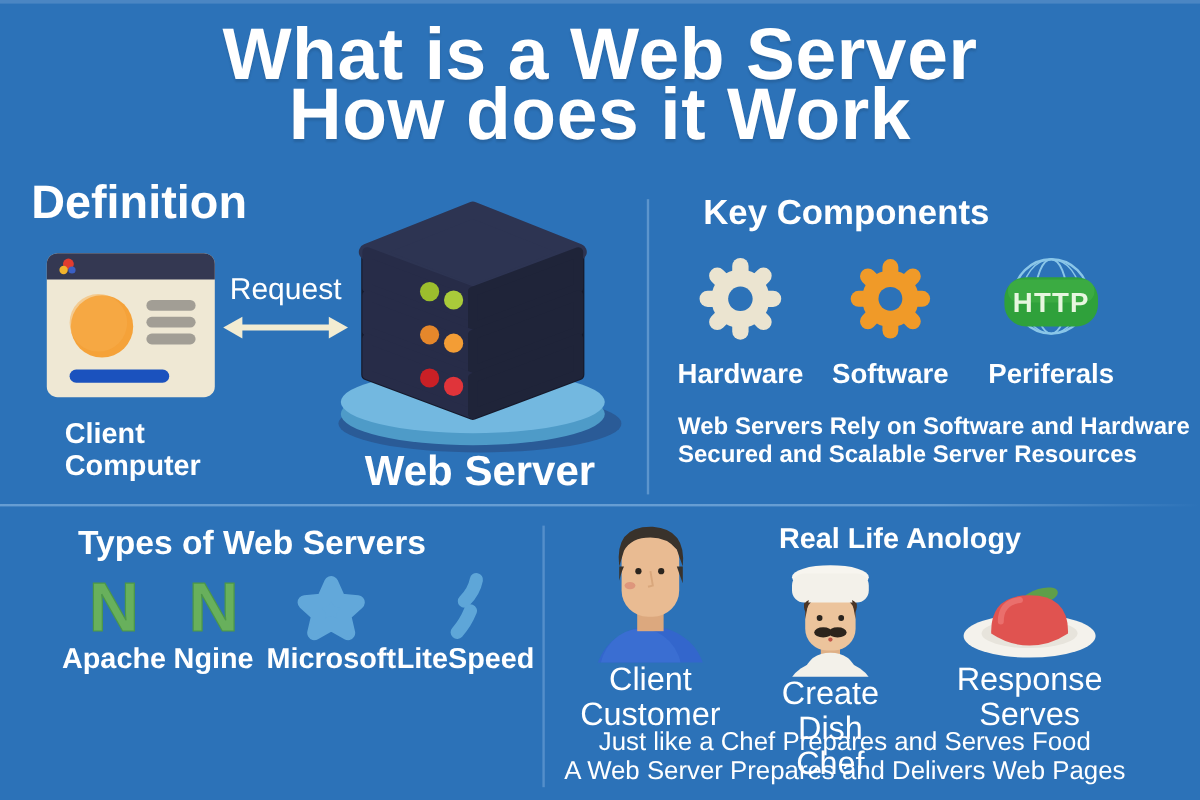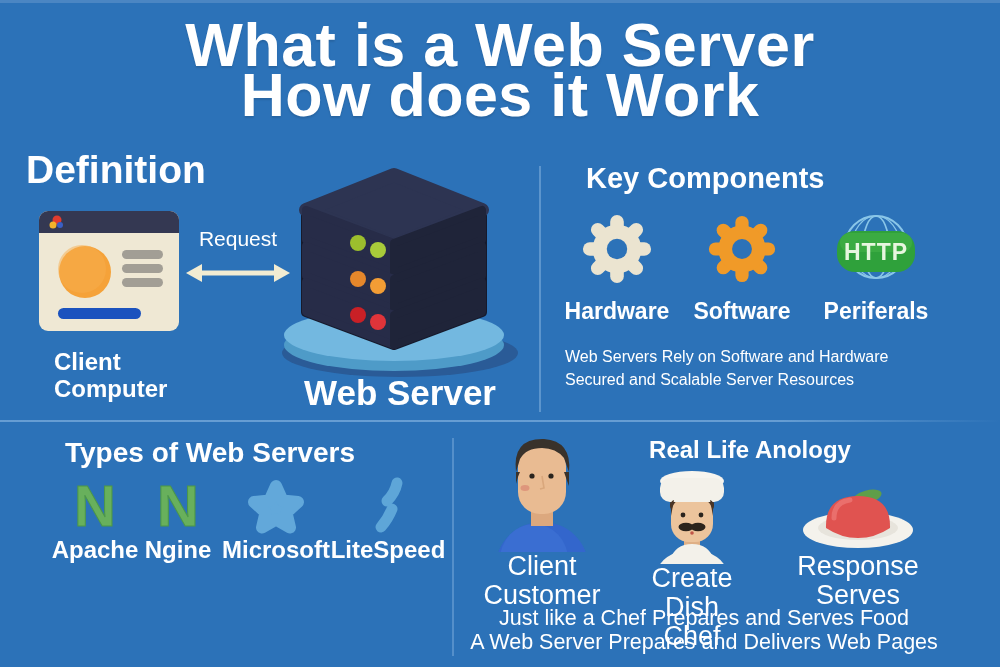--- a/index.html
+++ b/index.html
@@ -8,29 +8,29 @@
     background:#2c72b8;
     font-family:"Liberation Sans", sans-serif;
     color:#ffffff;
   }
   #stage::before{content:"";position:absolute;left:0;top:0;width:100%;height:3px;background:#4b86c3;}
   .abs{position:absolute;}
 
   .title{left:0;right:0;top:20px;text-align:center;font-size:61px;font-weight:bold;
          line-height:50px;letter-spacing:.5px;text-shadow:0 2px 2px rgba(0,0,0,0.12);}
   .def-heading{left:26px;top:148px;font-size:39px;font-weight:bold;}
-  .request-label{left:186px;top:227px;width:104px;text-align:center;font-size:21px;}
+  .request-label{left:186px;top:227px;width:104px;text-align:center;font-size:25px;}
   .client-label{left:54px;top:348px;font-size:24px;font-weight:bold;line-height:27px;}
   .webserver-label{left:278px;top:373px;width:244px;text-align:center;font-size:35px;font-weight:bold;}
 
   .kc-heading{left:586px;top:162px;font-size:29px;font-weight:bold;}
   .kc-col{position:absolute;top:208px;width:120px;text-align:center;}
   .kc-col .iconbox{height:82px;display:flex;align-items:center;justify-content:center;}
   .kc-label{font-size:23px;font-weight:bold;margin-top:8px;}
-  .kc-desc{left:565px;top:345px;font-size:16px;font-weight:normal;line-height:23px;}
+  .kc-desc{left:565px;top:345px;font-size:20px;font-weight:bold;line-height:23px;}
 
   .types-heading{left:65px;top:437px;font-size:28px;font-weight:bold;}
   .type-col{position:absolute;top:476px;text-align:center;}
   .type-col .iconbox{height:58px;display:flex;align-items:flex-end;justify-content:center;}
   .type-label{font-size:24px;font-weight:bold;margin-top:2px;}
   .types-desc{left:8px;top:586px;width:462px;text-align:center;font-size:21px;line-height:29px;}
 
   .rla-heading{left:560px;top:436px;width:380px;text-align:center;font-size:24px;font-weight:bold;}
   .rla-col{position:absolute;text-align:center;line-height:29px;font-size:27px;}
   .rla-label{line-height:29px;}

